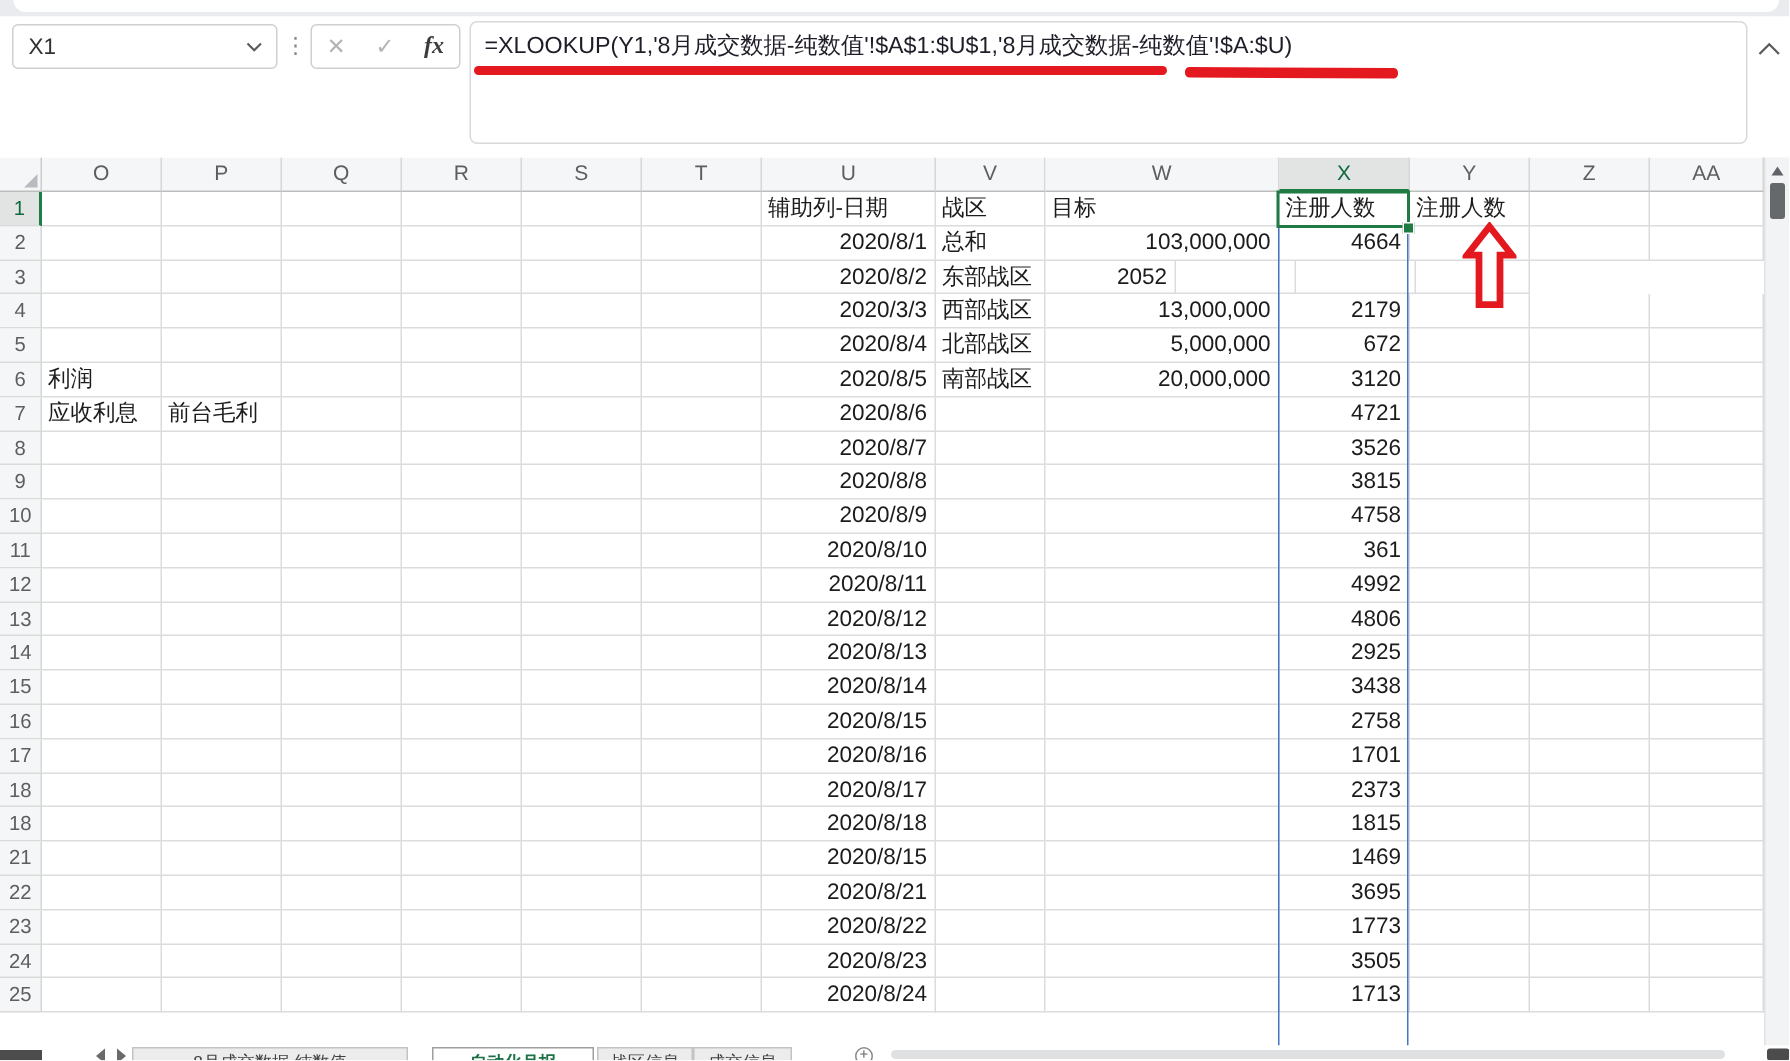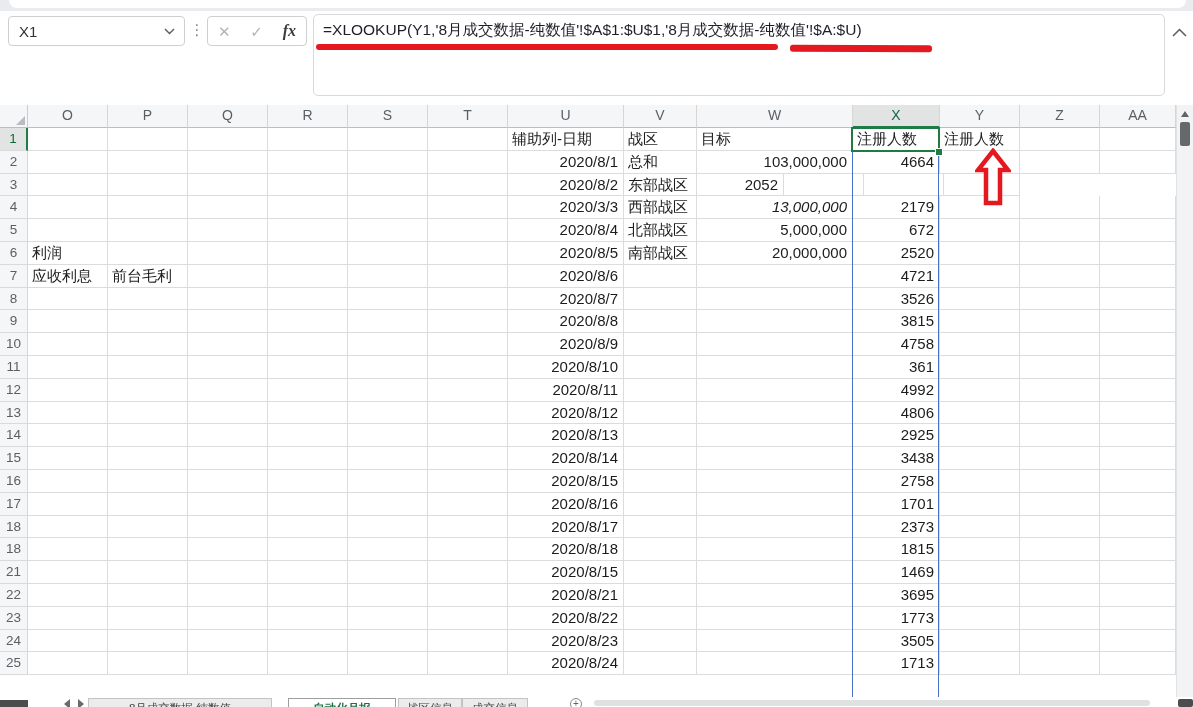--- a/index.html
+++ b/index.html
@@ -182,21 +182,21 @@
         <div class="grow">
           <div class="rhdr">4</div>
           <div class="cell" style="width: 80px;"></div>
           <div class="cell" style="width: 80px;"></div>
           <div class="cell" style="width: 80px;"></div>
           <div class="cell" style="width: 80px;"></div>
           <div class="cell" style="width: 80px;"></div>
           <div class="cell" style="width: 80px;"></div>
           <div class="cell num" style="width: 116px;">2020/3/3</div>
           <div class="cell" style="width: 73px;">西部战区</div>
-          <div class="cell num" style="width: 156px; font-style: italic;">13,000,000</div>
+          <div class="cell num" style="width: 156px;">13,000,000</div>
           <div class="cell num" style="width: 87px;">2179</div>
           <div class="cell" style="width: 80px;"></div>
           <div class="cell" style="width: 80px;"></div>
           <div class="cell" style="width: 76px;"></div>
         </div>
         <div class="grow">
           <div class="rhdr">5</div>
           <div class="cell" style="width: 80px;"></div>
           <div class="cell" style="width: 80px;"></div>
           <div class="cell" style="width: 80px;"></div>
@@ -215,21 +215,21 @@
           <div class="rhdr">6</div>
           <div class="cell" style="width: 80px;">利润</div>
           <div class="cell" style="width: 80px;"></div>
           <div class="cell" style="width: 80px;"></div>
           <div class="cell" style="width: 80px;"></div>
           <div class="cell" style="width: 80px;"></div>
           <div class="cell" style="width: 80px;"></div>
           <div class="cell num" style="width: 116px;">2020/8/5</div>
           <div class="cell" style="width: 73px;">南部战区</div>
           <div class="cell num" style="width: 156px;">20,000,000</div>
-          <div class="cell num" style="width: 87px;">2520</div>
+          <div class="cell num" style="width: 87px;">3120</div>
           <div class="cell" style="width: 80px;"></div>
           <div class="cell" style="width: 80px;"></div>
           <div class="cell" style="width: 76px;"></div>
         </div>
         <div class="grow">
           <div class="rhdr">7</div>
           <div class="cell" style="width: 80px;">应收利息</div>
           <div class="cell" style="width: 80px;">前台毛利</div>
           <div class="cell" style="width: 80px;"></div>
           <div class="cell" style="width: 80px;"></div>

